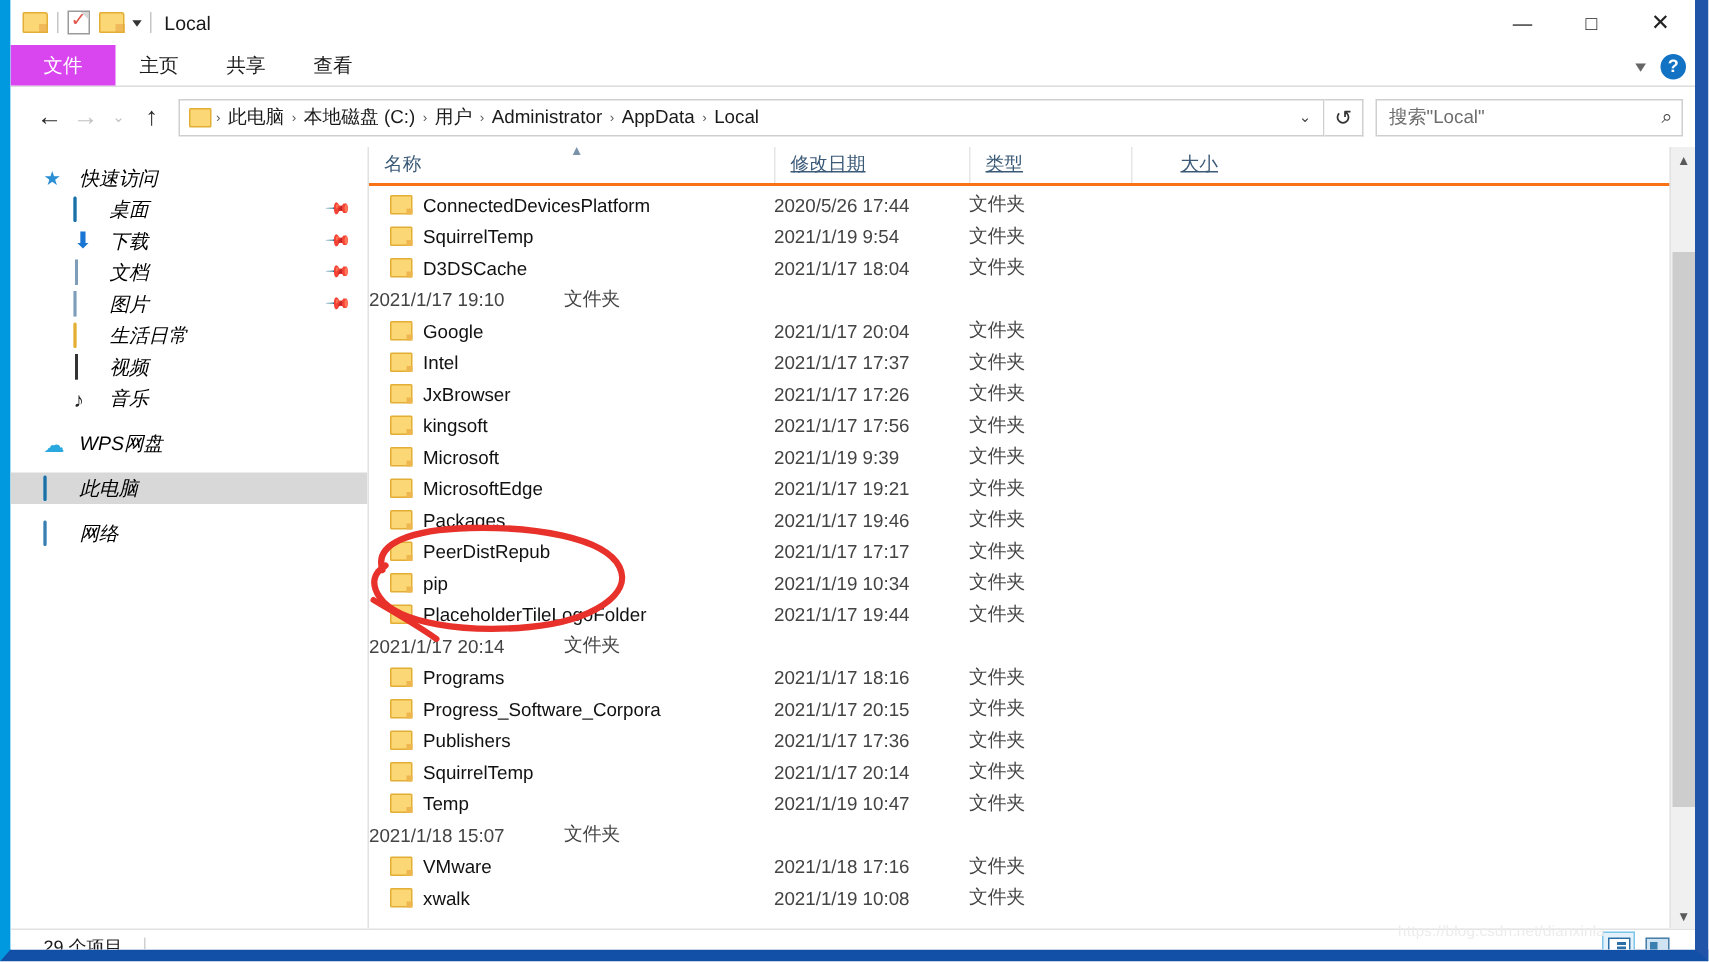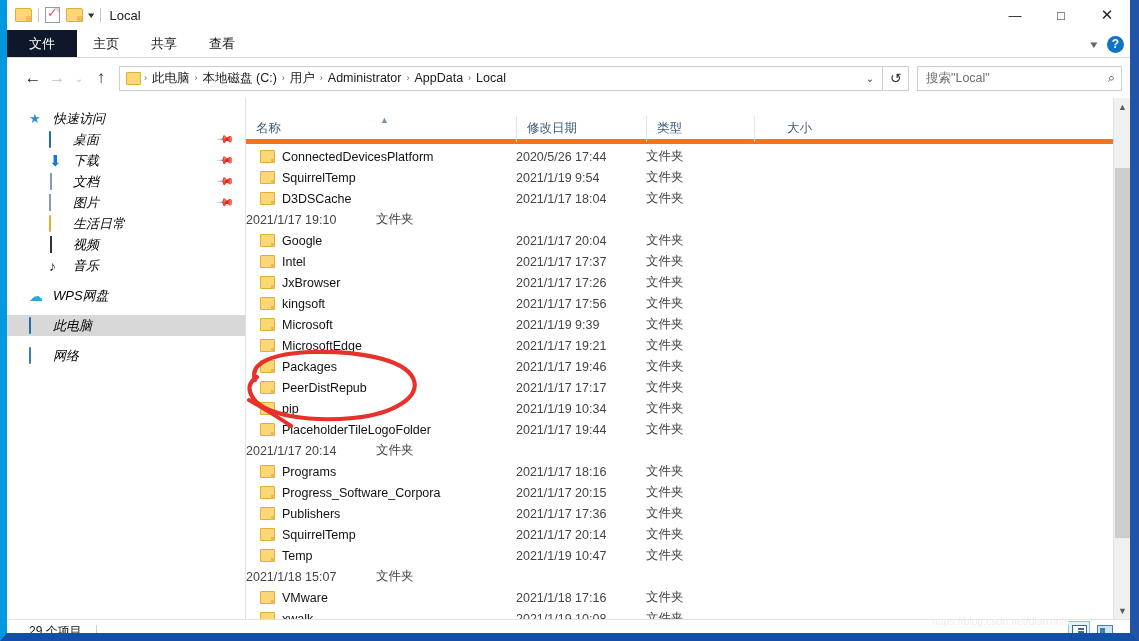--- a/index.html
+++ b/index.html
@@ -74,21 +74,21 @@
     background: #ffffff;
     display: flex; align-items: stretch;
     border-bottom: 1px solid #dcdcdc;
   }
   .tab {
     display: flex; align-items: center; justify-content: center;
     padding: 0 16px; font-size: 13px; color: #1a1a1a;
     min-width: 54px;
   }
   .tab.file-tab {
-    background: #0f172a; color: #ffffff; min-width: 70px;
+    background: #d946ef; color: #ffffff; min-width: 70px;
   }
   .ribbon-right {
     position: absolute; right: 6px; top: 0; height: 28px;
     display: flex; align-items: center; gap: 10px;
   }
   .chev-down { font-size: 11px; color: #666; transform: scaleX(1.3); }
   .help-ico {
     width: 17px; height: 17px; border-radius: 50%; background: #1273c4;
     color: #fff; font-size: 12px; font-weight: bold;
     display: flex; align-items: center; justify-content: center;
@@ -181,29 +181,29 @@
   .ico-net {
     width: 16px; height: 13px; background: #6fb3e0;
     border: 1px solid #3b7fb0; margin-top: 2px; border-radius: 2px;
   }
   
   .filepane {
     flex: 1; display: flex; flex-direction: column;
     border-left: 1px solid #e2e2e2; position: relative; overflow: hidden;
   }
   .colhead {
-    height: 26px; display: flex; align-items: center;
-    border-bottom: 5px solid #f97316; font-size: 12.5px; color: #3b5a78;
-    background: #fff; position: relative; margin-top: 20px;
+    height: 26px; display: flex; align-items: flex-end;
+    border-bottom: 2px solid #f97316; font-size: 12.5px; color: #3b5a78;
+    background: #fff; position: relative;
   }
   .col {
     height: 26px; display: flex; align-items: center;
     padding-left: 10px; position: relative;
   }
-  .col + .col { border-left: 1px solid #e6e6e6; }
+  .col + .col { border-left: 1px solid #e6e6e6; text-decoration: underline; }
   .col-name { width: 270px; }
   .col-date { width: 130px; }
   .col-type { width: 108px; }
   .col-size { width: 80px; padding-left: 32px; }
   .sort-caret {
     position: absolute; left: 134px; top: -1px;
     font-size: 9px; color: #7a93ab;
   }
   .rows { flex: 1; overflow: hidden; padding-top: 2px; }
   .row {

